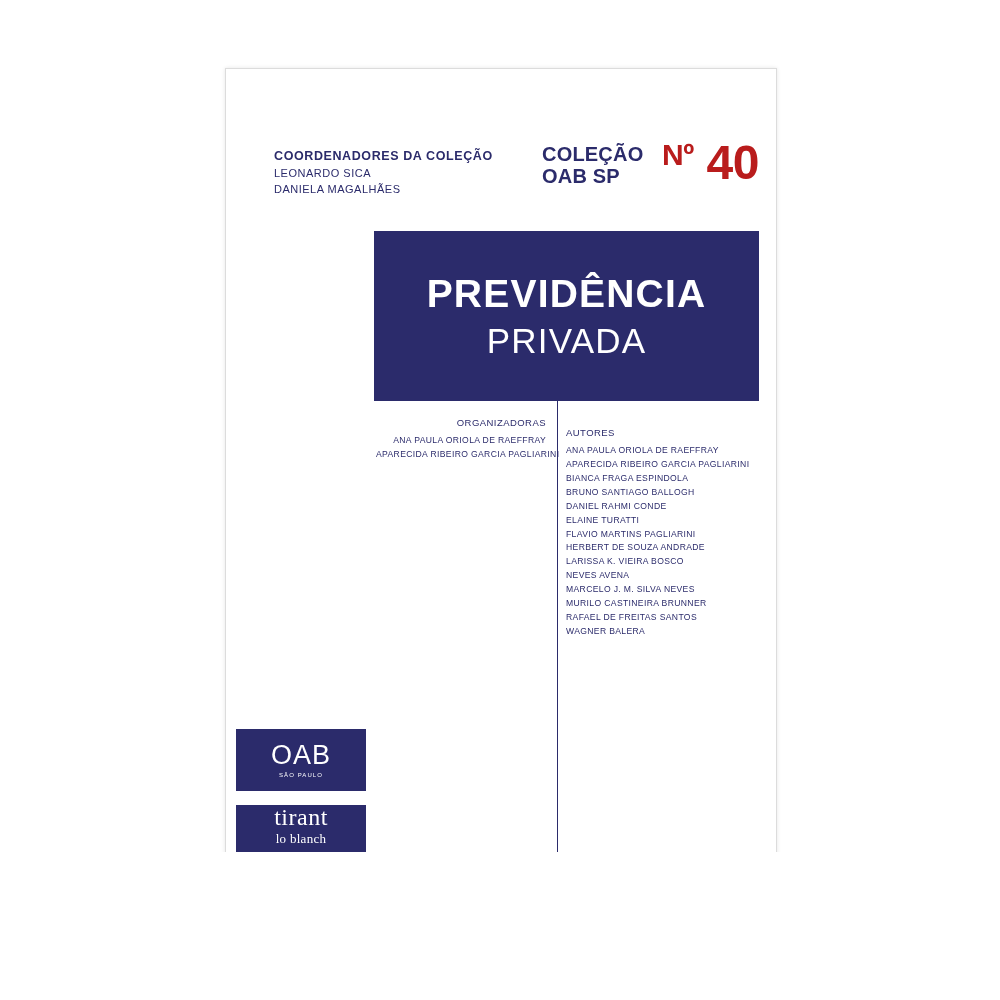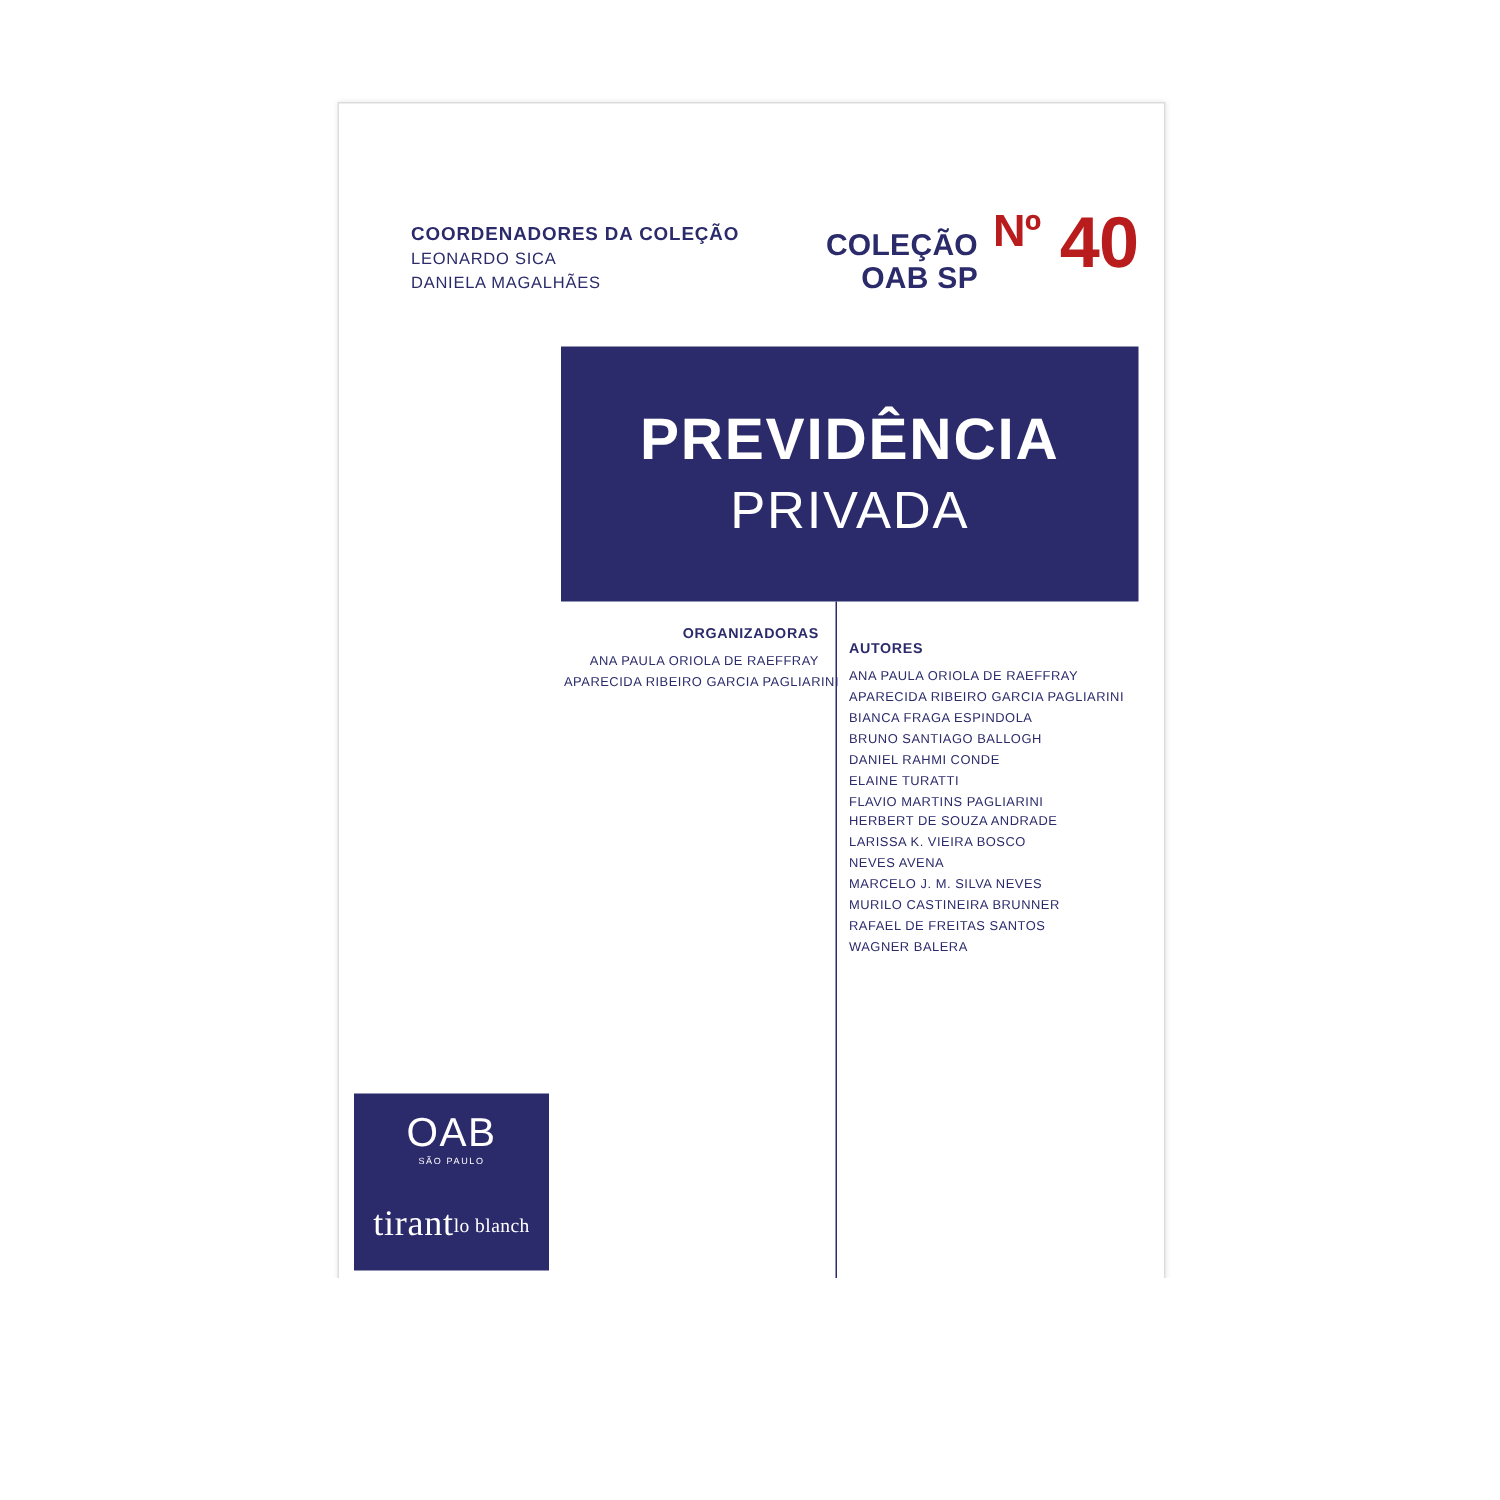--- a/index.html
+++ b/index.html
@@ -57,22 +57,22 @@
   .coord-name {
     font-size: 11px;
     letter-spacing: 0.5px;
     color: #2b2b6b;
     margin-top: 4px;
   }
 
   .colecao-block {
     position: absolute;
     left: 268px;
-    top: 12px;
-    text-align: right;
+    top: 2px;
+    text-align: left;
     width: 110px;
     line-height: 1.12;
   }
   .colecao-l1, .colecao-l2 {
     font-size: 20px;
     font-weight: bold;
     color: #2b2b6b;
     letter-spacing: 0.2px;
   }
 
@@ -151,21 +151,21 @@
     position: absolute;
     left: 190px;
     top: 0;
     width: 180px;
     text-align: left;
     margin-top: 10px;
   }
 
   .cred-head {
     font-size: 9.5px;
-    font-weight: bold;
+    font-weight: normal;
     color: #2b2b6b;
     letter-spacing: 0.45px;
     margin-bottom: 6px;
   }
   .cred-name {
     font-size: 8.6px;
     color: #2b2b6b;
     letter-spacing: 0.35px;
     line-height: 1.62;
     white-space: nowrap;
@@ -194,28 +194,27 @@
   .oab-logo .oab-sub {
     color: #ffffff;
     font-size: 6px;
     letter-spacing: 1.1px;
     margin-top: 3px;
   }
 
   .tirant-logo {
     position: absolute;
     left: 10px;
-    top: 716px;
+    top: 736px;
     width: 130px;
     height: 62px;
     background: #2b2b6b;
     display: flex;
-    flex-direction: row;
+    flex-direction: column;
     align-items: center;
-    justify-content: center;
   }
   .tirant-logo .t1 {
     color: #ffffff;
     font-size: 24px;
     letter-spacing: 0.5px;
     line-height: 1;
     font-family: "Liberation Serif", serif;
   }
   .tirant-logo .t2 {
     color: #ffffff;

